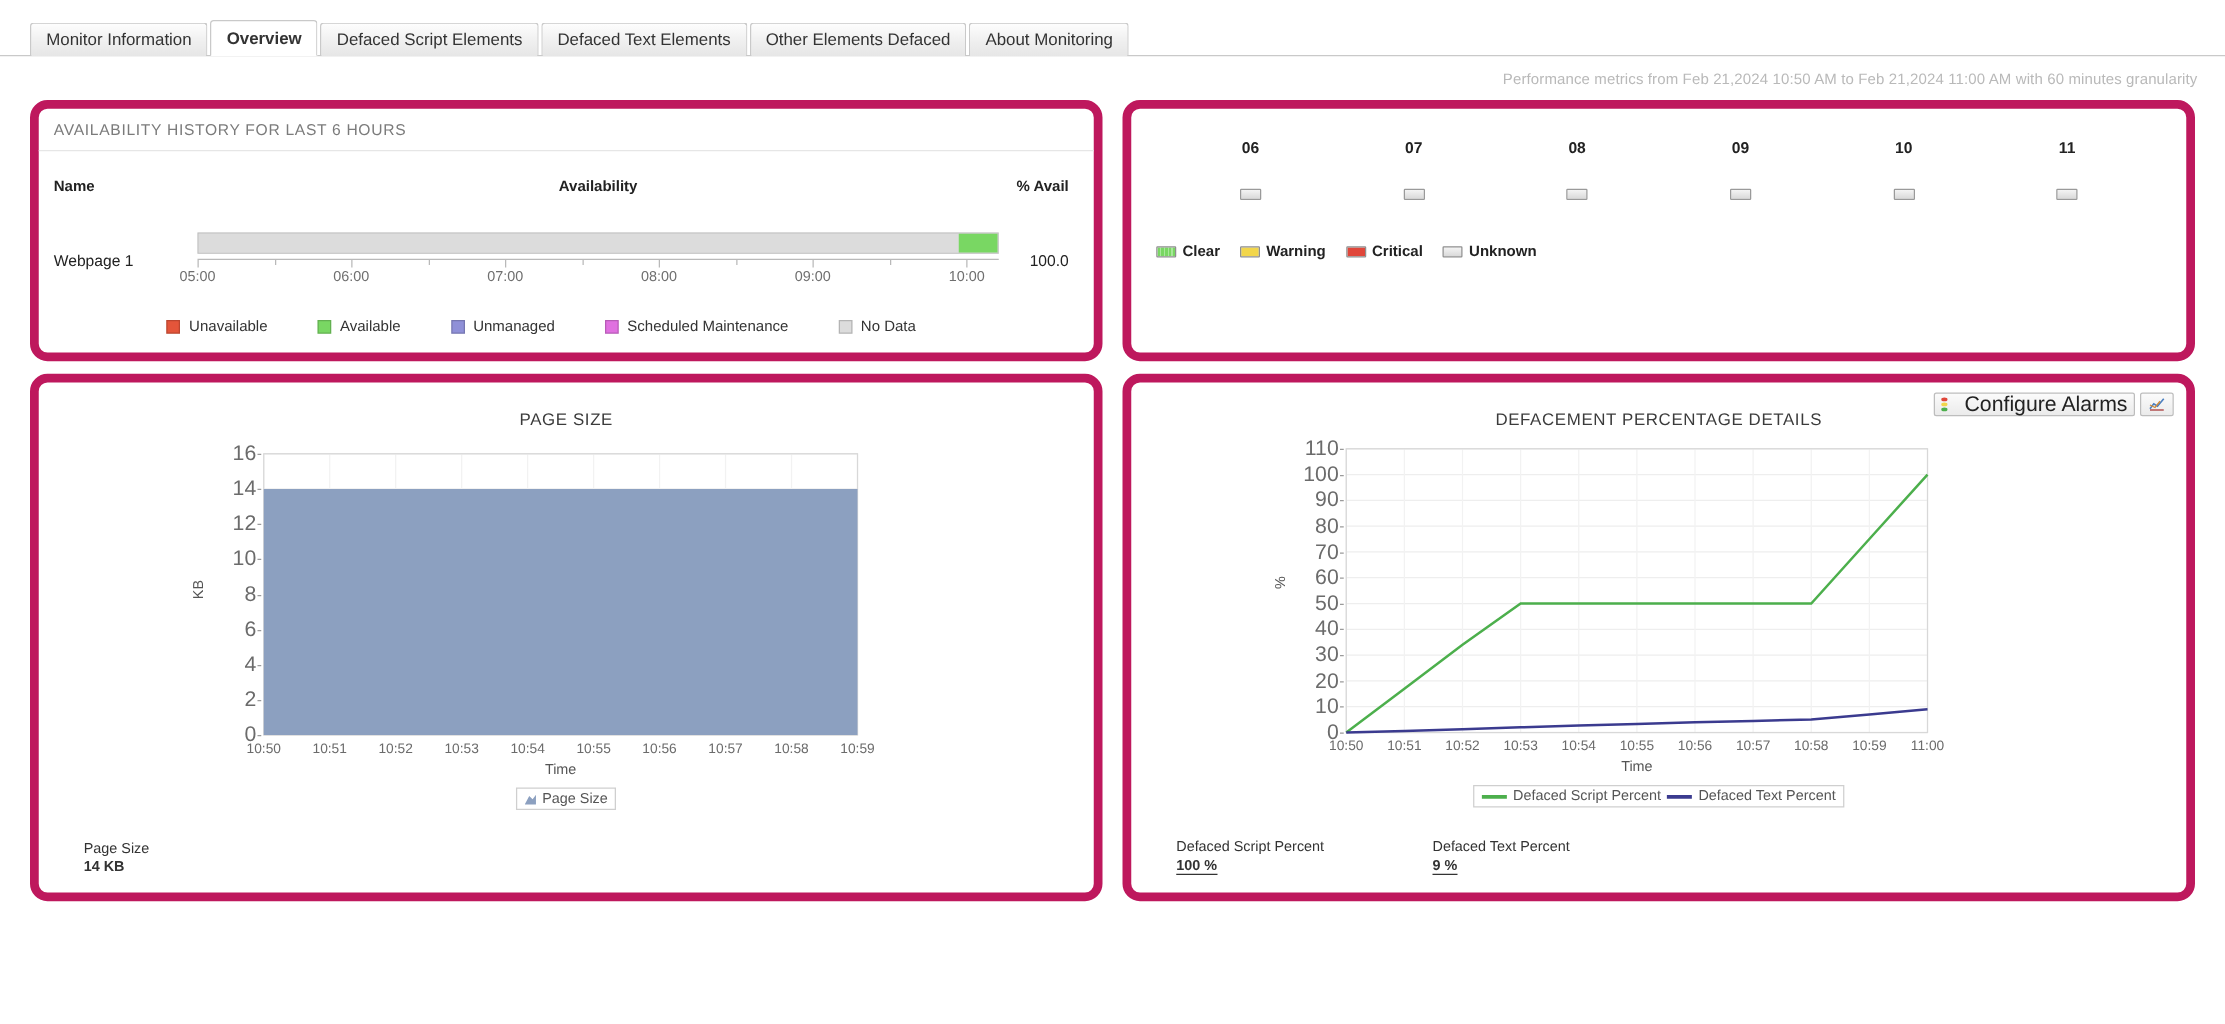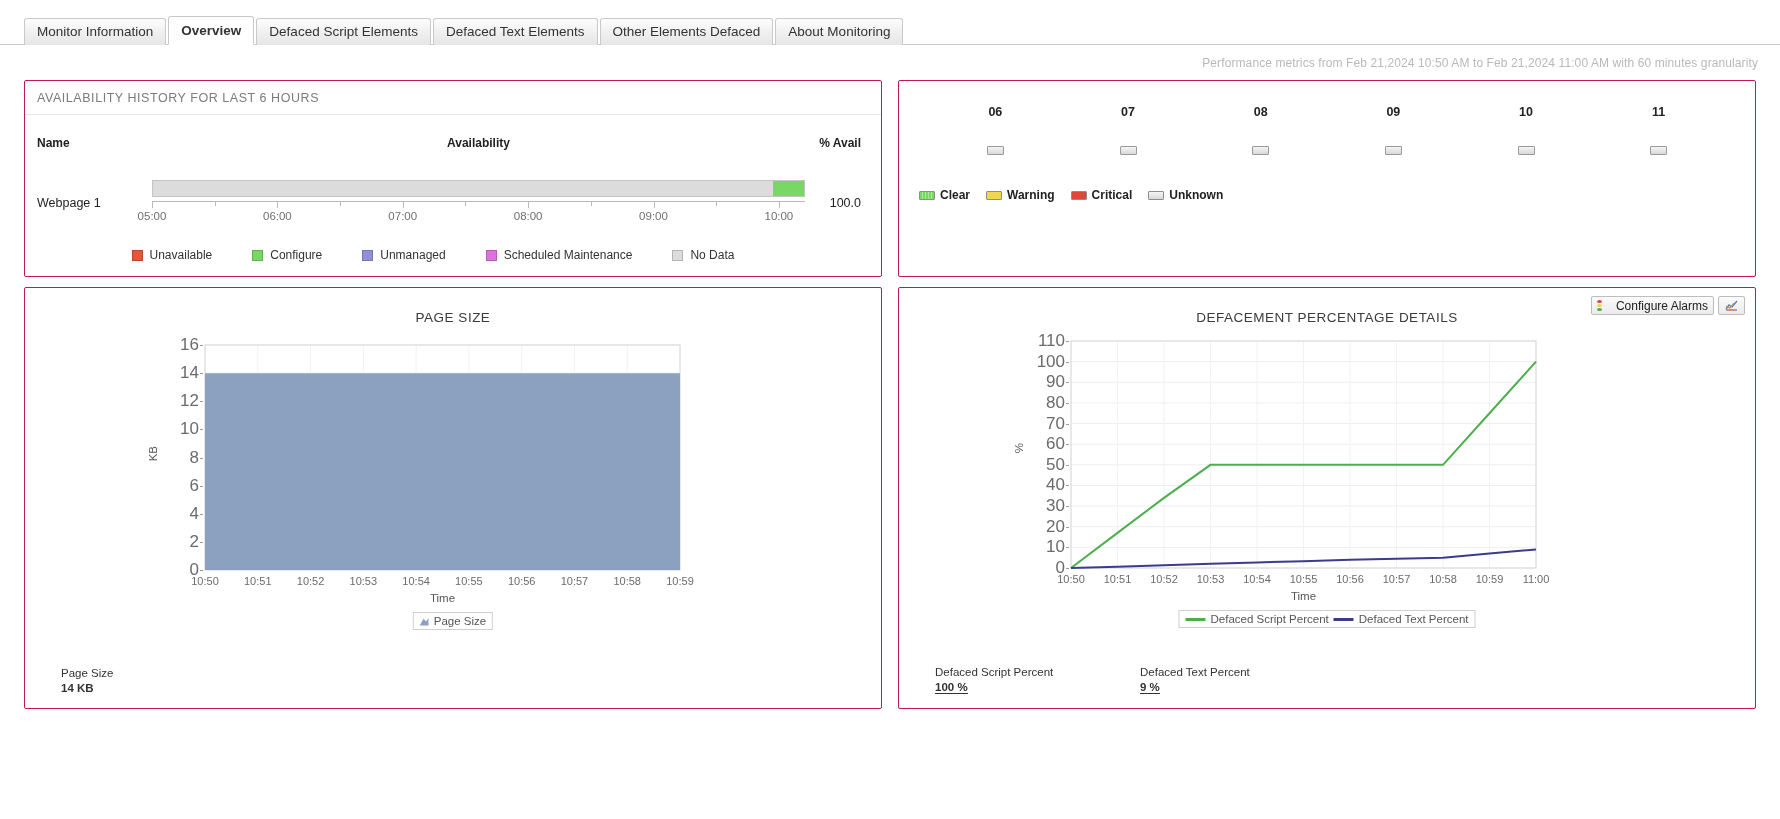--- a/index.html
+++ b/index.html
@@ -59,22 +59,22 @@
   
   .row {
     display: flex;
     gap: 16px;
     padding: 0 24px;
     margin-top: 10px;
   }
   .panel {
     flex: 1 1 0;
     background: #fff;
-    border: 1px solid #be185d;
-    border-radius: 2px;
+    border: 7px solid #be185d;
+    border-radius: 14px;
   }
   .panel-head {
     height: 34px;
     line-height: 34px;
     padding: 0 12px;
     font-size: 12.5px;
     letter-spacing: .55px;
     color: #7b7b7b;
     border-bottom: 1px solid #e6e6e6;
     position: relative;
@@ -202,21 +202,21 @@
     top: 8px; right: 10px;
     display: flex;
     gap: 4px;
     z-index: 5;
   }
   .tool-btn {
     display: flex; align-items: center;
     gap: 14px;
     height: 19px;
     padding: 0 5px;
-    font-size: 12px;
+    font-size: 17px;
     color: #222;
     background: linear-gradient(to bottom,#fbfbfb,#ebebeb);
     border: 1px solid #bdbdbd;
     border-radius: 2px;
     cursor: pointer;
     white-space: nowrap;
   }
   .traffic-icon {
     width: 5px; height: 11px;
     display: flex; flex-direction: column;
@@ -359,21 +359,21 @@
         <div class="c-pct">100.0</div>
       </div>
 
       <div class="legend-row" id="availLegend">
           <div class="legend-item">
             <span class="sw" style="background:#e4553a"></span>
             <span>Unavailable</span>
           </div>
           <div class="legend-item">
             <span class="sw" style="background:#79d763"></span>
-            <span>Configure</span>
+            <span>Available</span>
           </div>
           <div class="legend-item">
             <span class="sw" style="background:#8f90d8"></span>
             <span>Unmanaged</span>
           </div>
           <div class="legend-item">
             <span class="sw" style="background:#e070e0"></span>
             <span>Scheduled Maintenance</span>
           </div>
           <div class="legend-item">

